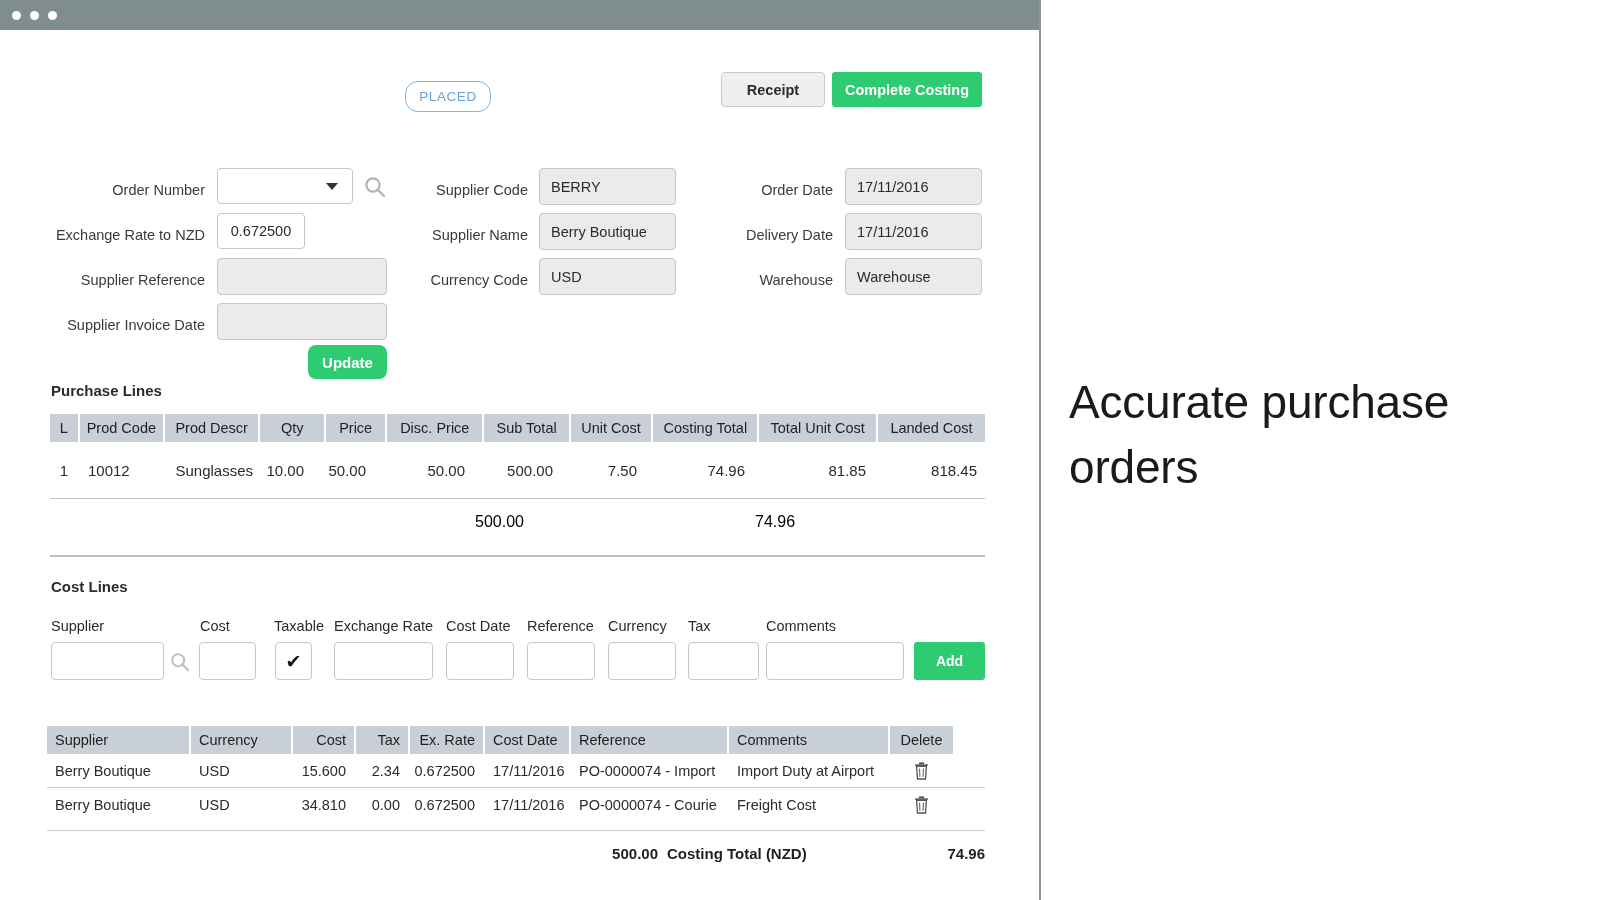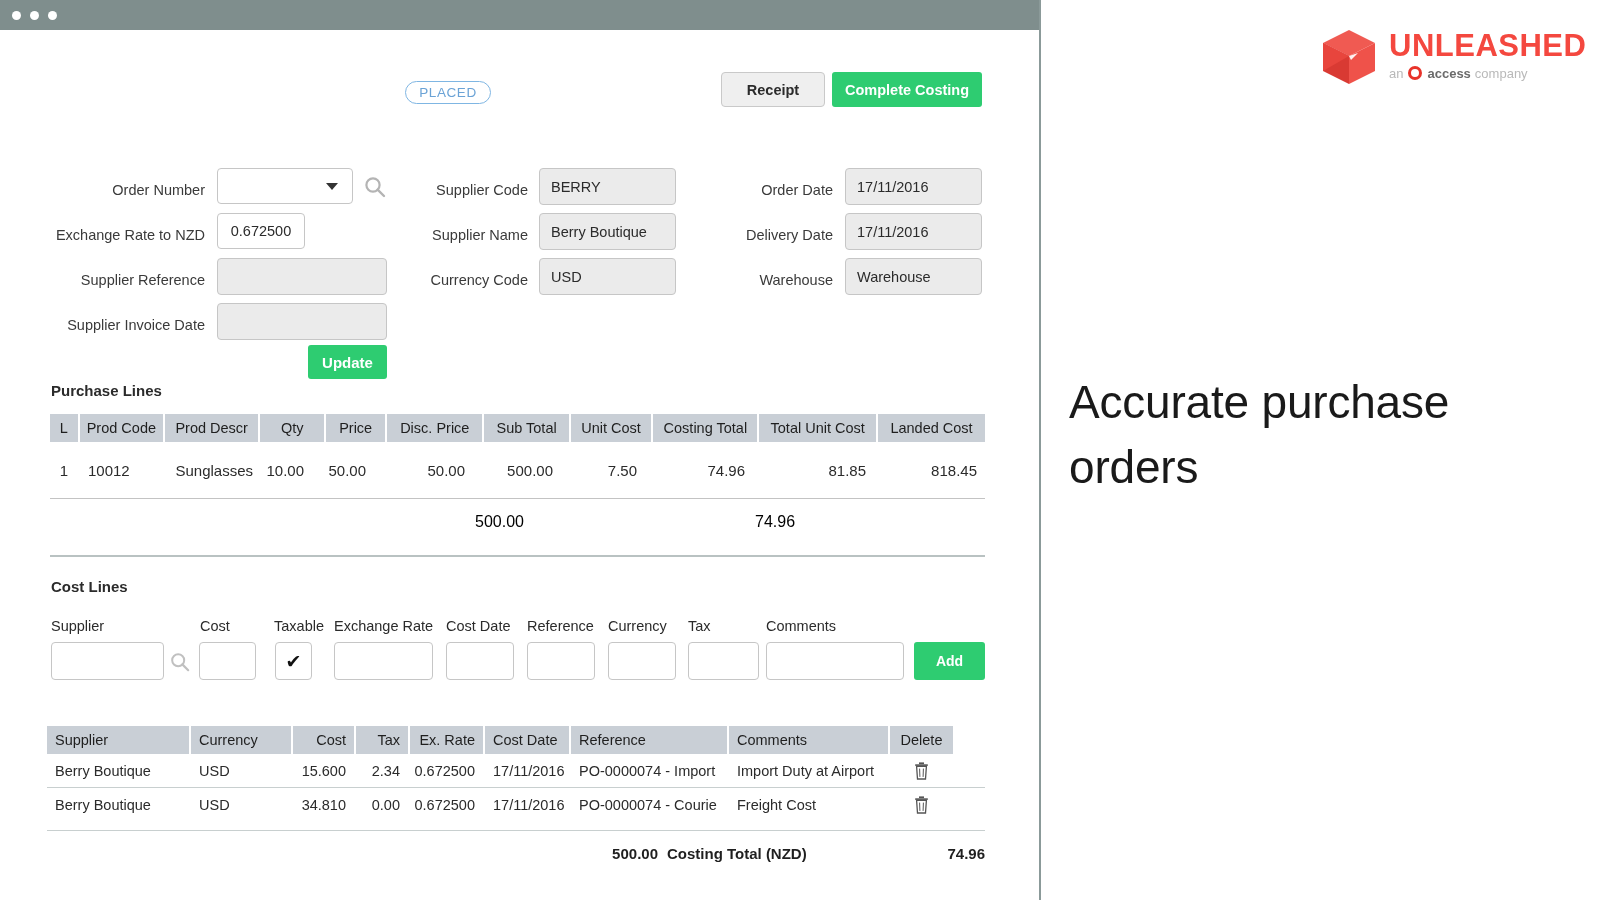--- a/index.html
+++ b/index.html
@@ -31,21 +31,21 @@
   .page-header {
     position: absolute; left: 0; top: 30px; width: 1039px; height: 100px;
   }
   .po-title {
     position: absolute; left: 68px; top: 28px;
     font-size: 47px; font-weight: 300; color: #2b2b2b;
     letter-spacing: -0.5px; line-height: 1;
   }
   .status-badge {
     position: absolute; left: 405px; top: 51px;
-    width: 86px; height: 23px;
+    width: 86px; height: 31px;
     border: 1.5px solid #7fb6e3; border-radius: 13px;
     color: #6ba3d6; font-size: 13.5px; letter-spacing: 0.6px;
     display: flex; align-items: center; justify-content: center;
     background: #ffffff;
   }
   .btn-receipt {
     position: absolute; left: 721px; top: 42px;
     width: 104px; height: 35px;
     background: #efefef; border: 1px solid #c9c9c9; border-radius: 4px;
     font-size: 14.5px; font-weight: bold; color: #2b2b2b;
@@ -78,21 +78,21 @@
     position: absolute; right: 14px; top: 50%; margin-top: -3px;
     width: 0; height: 0;
     border-left: 6px solid transparent; border-right: 6px solid transparent;
     border-top: 7px solid #333;
   }
   .search-icon { position: absolute; }
   .search-icon svg { display: block; }
   .btn-update {
     position: absolute; left: 308px; top: 215px;
     width: 79px; height: 34px;
-    background: #2ecc71; border-radius: 3px;
+    background: #2ecc71; border-radius: 8px;
     font-size: 15px; font-weight: bold; color: #fff;
     display: flex; align-items: center; justify-content: center;
     cursor: pointer;
   }
 
   
   .section-title {
     position: absolute; font-size: 15px; font-weight: bold; color: #2b2b2b;
   }
 
@@ -409,35 +409,17 @@
     <div class="grand">
       <div class="g" style="width:620px;justify-content:flex-end;padding-right:9px;">500.00</div>
       <div class="g" style="width:255px;justify-content:flex-start;">Costing Total (NZD)</div>
       <div class="g" style="width:63px;justify-content:flex-end;">74.96</div>
     </div>
 
   </div>
 
   <div class="right-panel">
 
-    <div class="logo">
-      <svg class="logo-cube" viewBox="0 0 62 62">
-        <polygon points="31,4 57,17 31,30 5,17" fill="#f05a52"></polygon>
-        <polygon points="5,17 31,30 31,58 5,45" fill="#d93a33"></polygon>
-        <polygon points="31,30 57,17 57,45 31,58" fill="#ef524a"></polygon>
-        <polygon points="5,17 31,30 5,45" fill="#e8453d"></polygon>
-        <polygon points="31,30 40,27 33,34" fill="#ffffff" opacity="0.92"></polygon>
-      </svg>
-      <div class="logo-text">
-        <div class="logo-word">UNLEASHED</div>
-        <div class="logo-sub">
-          <span class="an">an</span>
-          <span class="ring"></span>
-          <span class="access">access</span>
-          <span>company</span>
-        </div>
-      </div>
-    </div>
 
     <div class="headline">Accurate purchase orders</div>
   </div>
 
 </div>
 
 </body></html>

